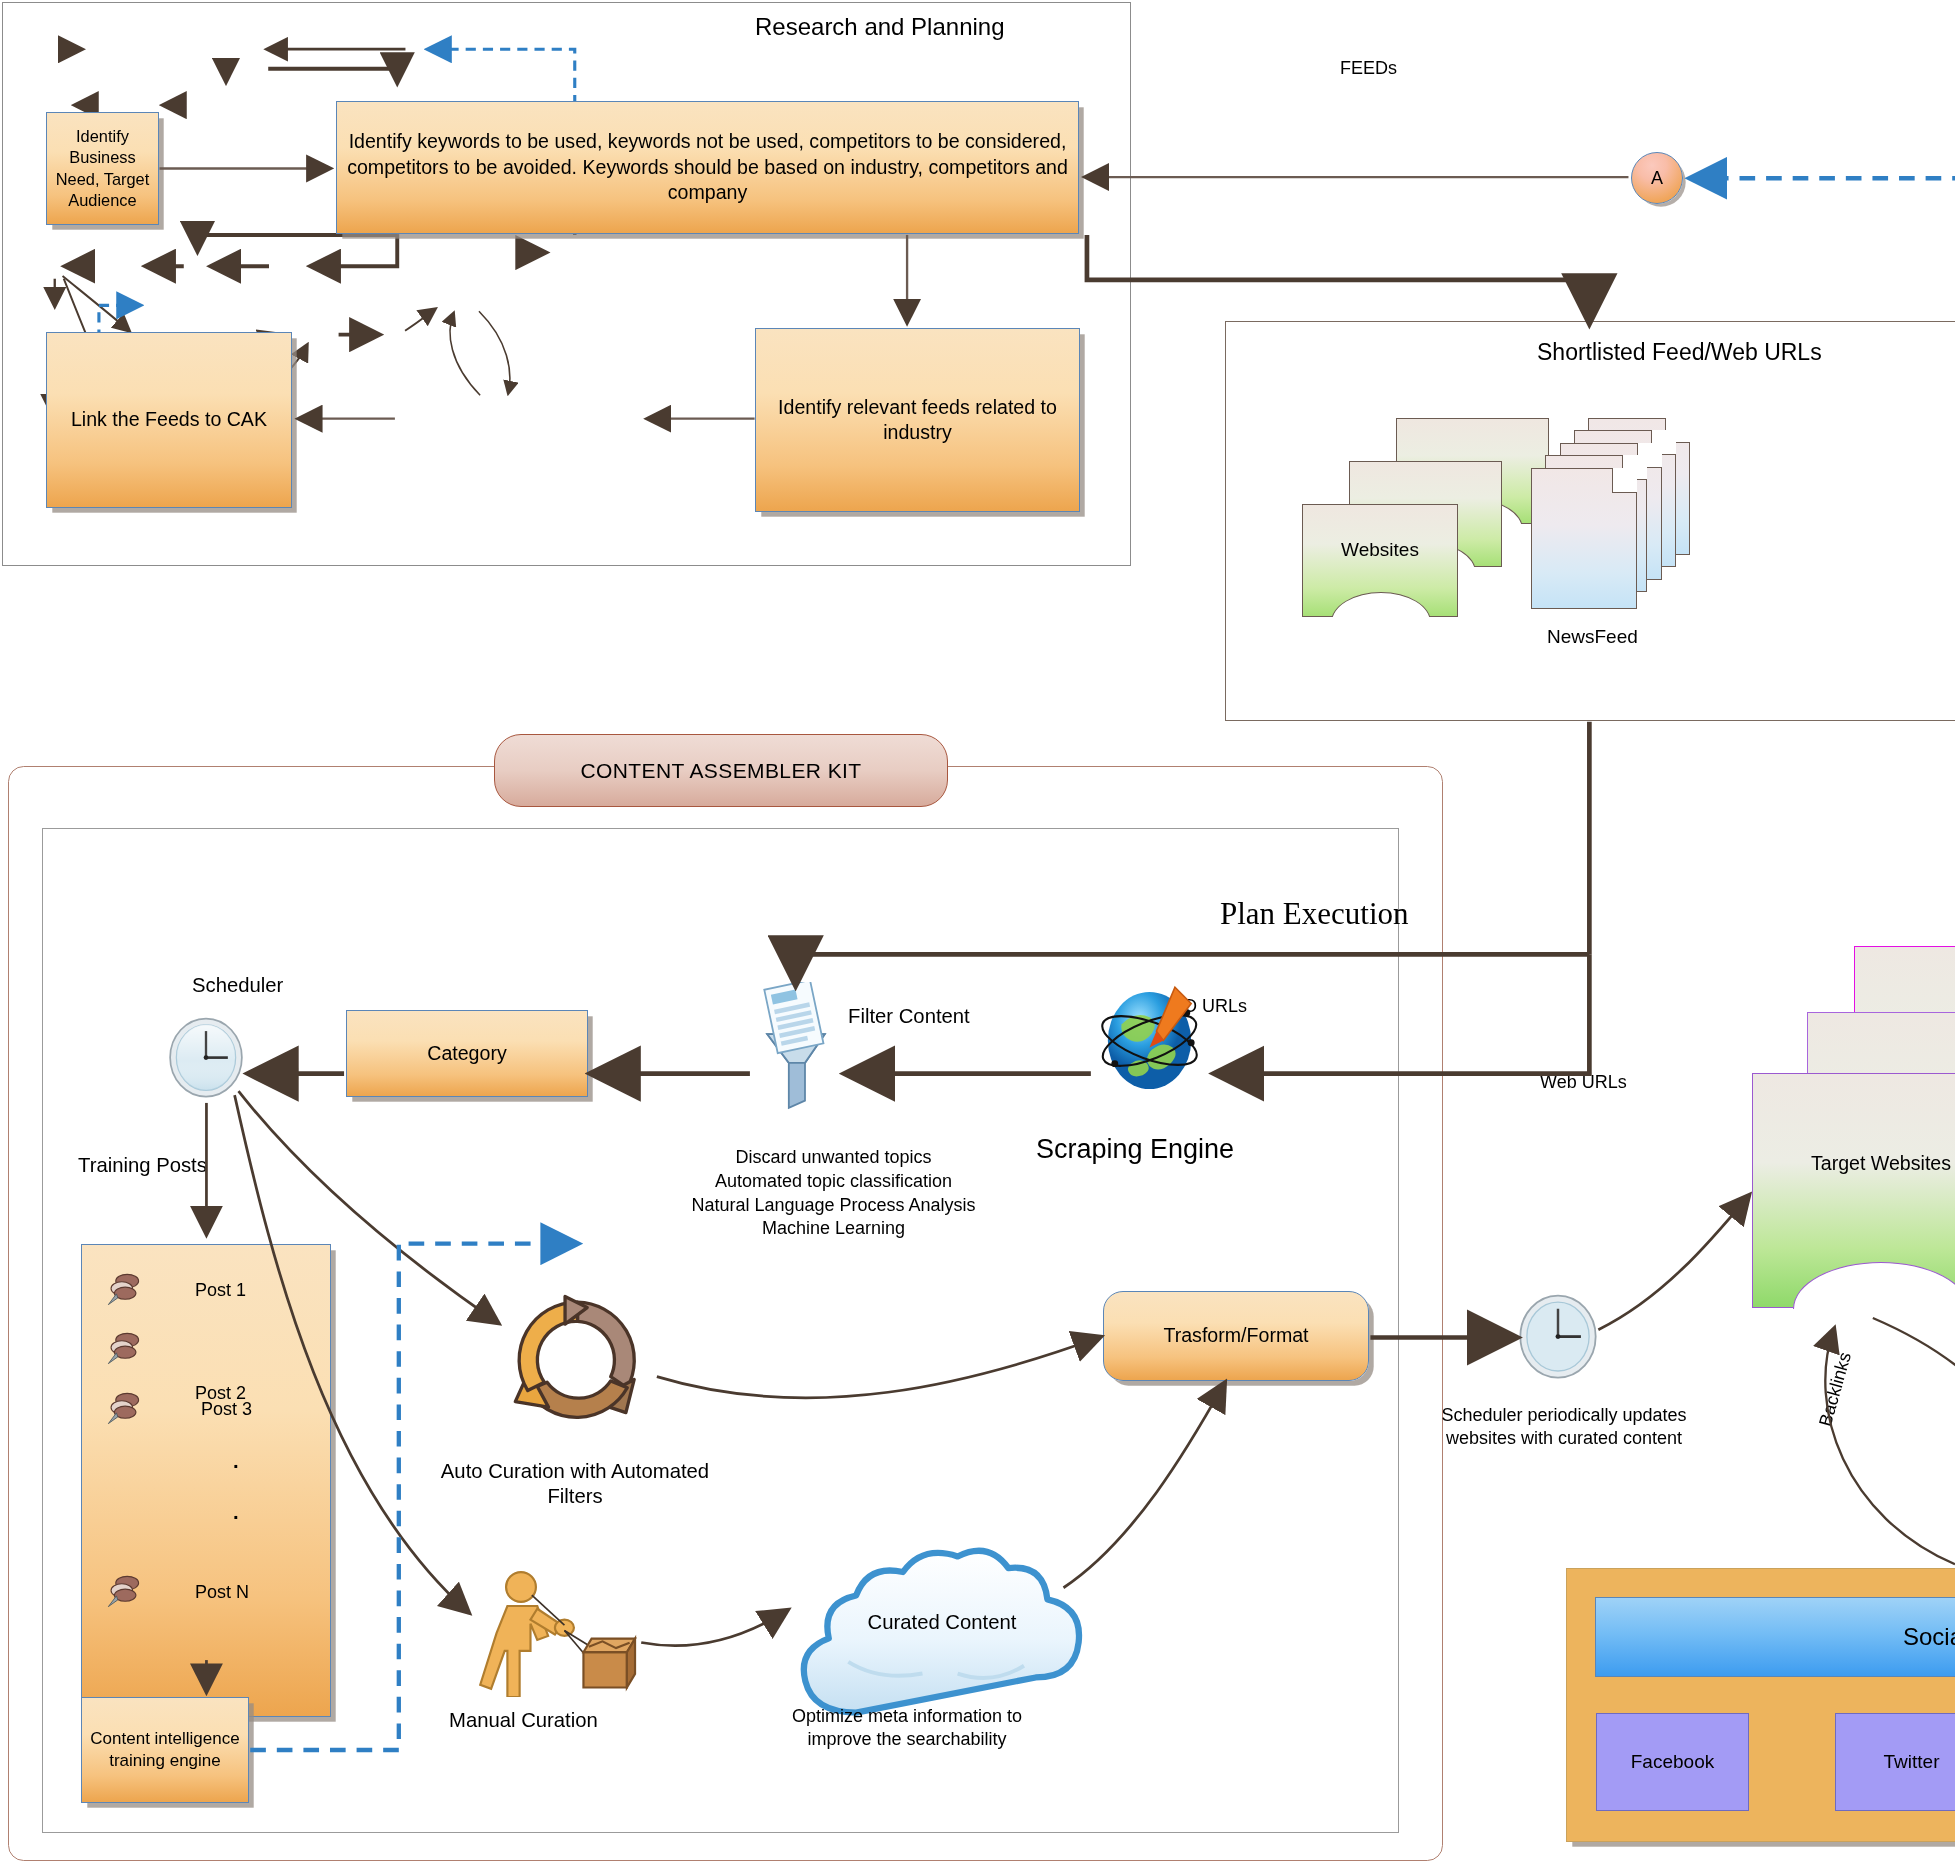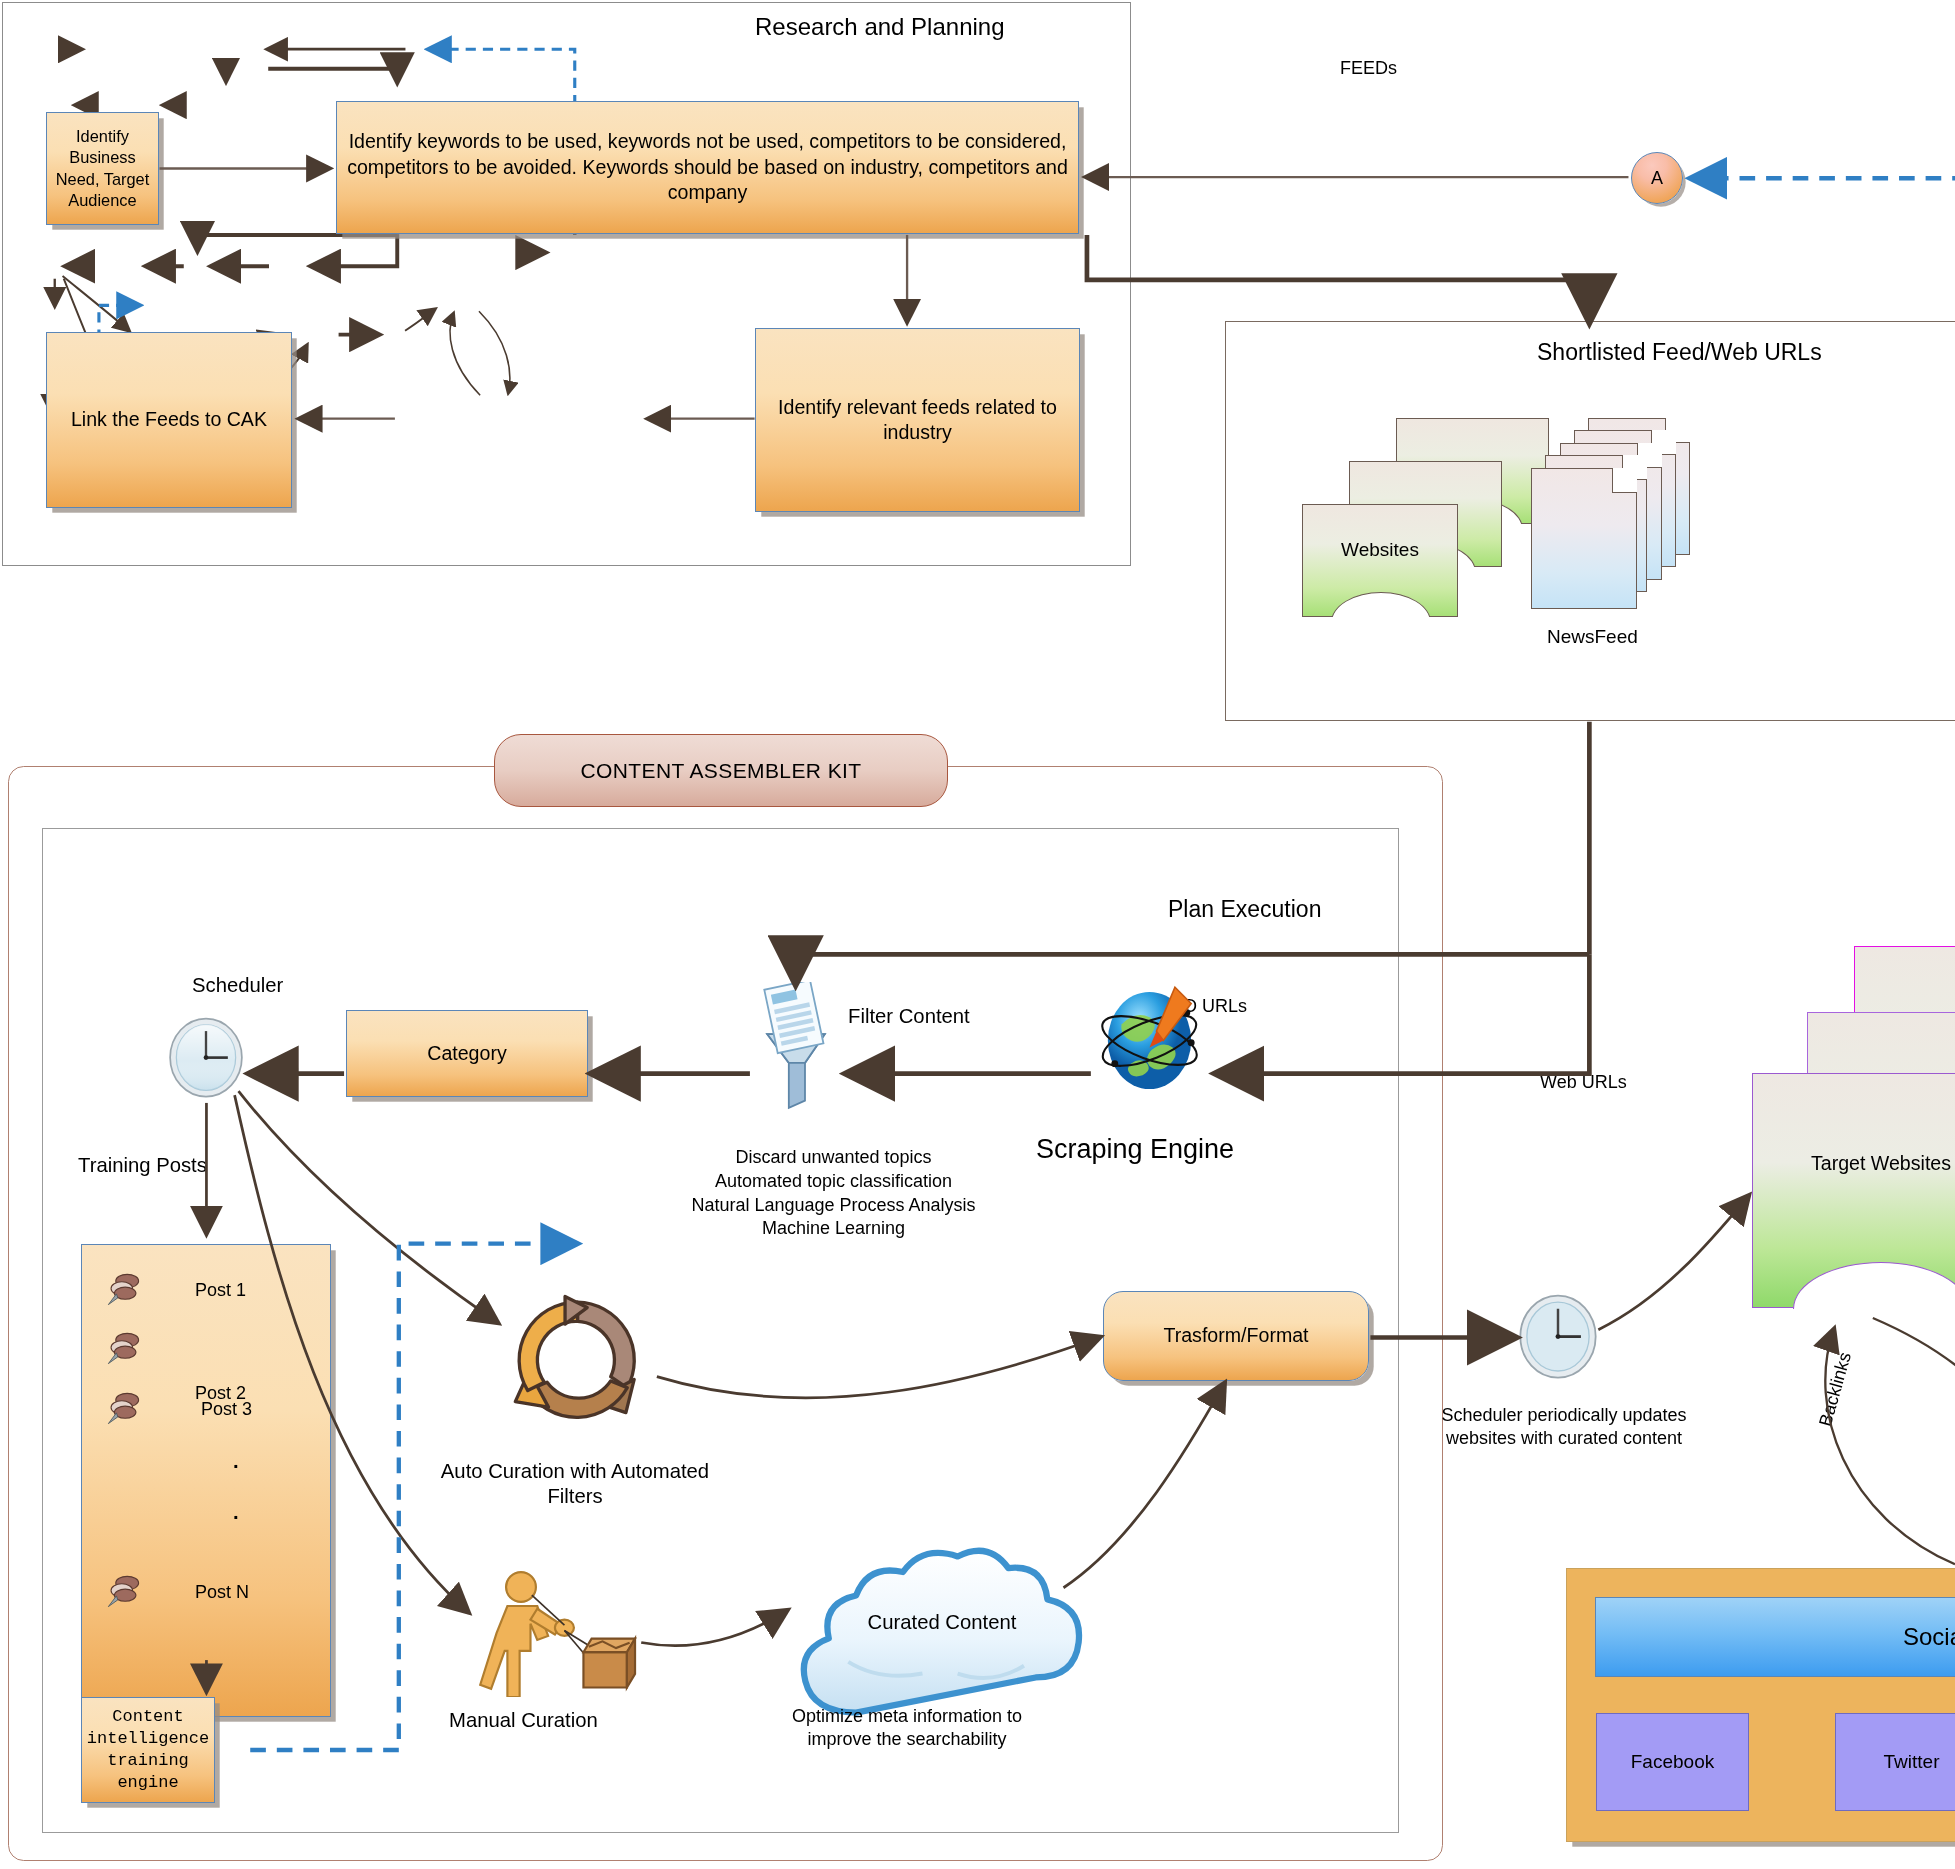--- a/index.html
+++ b/index.html
@@ -206,21 +206,21 @@
     </div>
   <div class="abs ndoc" style="left:1531px;top:468px;width:106px;height:141px;">
       <span class="corner"></span>
     </div>
   <div class="cap" style="left:1547px;top:626px;font-size:19px;">NewsFeed</div>
 
   <div class="abs cak-outer" style="left:7.8px;top:766px;width:1435px;height:1095px;"></div>
   <div class="abs cak-pill" style="left:494px;top:734px;width:454px;height:73px;">CONTENT ASSEMBLER KIT</div>
 
   <div class="abs cak-inner" style="left:42px;top:828px;width:1357px;height:1005px;"></div>
-  <div class="cap" style="left:1168px;top:896px;font-size:23px;">Plan Execution</div>
+  <div class="cap" style="left:1220px;top:896px;font-size:31px;font-family:Liberation Serif, serif;">Plan Execution</div>
 
   <div class="cap" style="left:1146px;top:996px;font-size:18px;background:#fff;padding:0 3.1px;">FEED URLs</div>
 
   <div class="cap" style="left:1537px;top:1072px;font-size:18px;background:#fff;padding:0 3.1px;">Web URLs</div>
 
   <div class="cap" style="left:192px;top:974px;font-size:20.3px;">Scheduler</div>
   <div class="abs" style="left:167px;top:1017px;width:78px;height:82px;">
     <svg viewBox="0 0 100 105" width="78" height="82">
       <ellipse cx="50" cy="52" rx="46" ry="50" fill="#e6ecf0" stroke="#9aa6ae" stroke-width="2.2"></ellipse>
       <ellipse cx="50" cy="52" rx="38" ry="42" fill="#daeaf2" stroke="#a8c8d8" stroke-width="1.6"></ellipse>
@@ -340,21 +340,21 @@
           <ellipse cx="34" cy="15" rx="17" ry="10" fill="#9d6a5e" stroke="#5c3a30" stroke-width="1.6"></ellipse>
           <ellipse cx="26" cy="26" rx="16" ry="10" fill="#e4d3cb" stroke="#5c3a30" stroke-width="1.6"></ellipse>
           <ellipse cx="31" cy="33" rx="16" ry="9" fill="#9d6a5e" stroke="#5c3a30" stroke-width="1.6"></ellipse>
           <path d="M18,34 L6,50 L20,40 Z" fill="#9aa4aa" stroke="#45525a" stroke-width="1.2"></path>
         </svg>
       </span>
       <span class="abs" style="left:113px;top:11px;font-size:18px;">Post N</span>
     </div>
   </div>
 
-  <div class="abs obox ctr shadow" style="left:81px;top:1697px;width:134px;height:106px;font-size:17px;font-family:Liberation Mono, monospace;">Content intelligence training engine</div>
+  <div class="abs obox ctr shadow" style="left:81px;top:1697px;width:168px;height:106px;font-size:17px;">Content intelligence training engine</div>
 
   <div class="abs" style="left:501px;top:1291px;width:153px;height:141px;">
     <svg viewBox="0 0 110 102" width="153" height="141">
       <g stroke="#4a3428" stroke-width="2.4" stroke-linejoin="round">
         <path d="M55,8 a42,42 0 0 1 36,62 l-12,-8 a28,28 0 0 0 -24,-40 z" fill="#a98878"></path>
         <path d="M96,64 l-6,24 l-24,-8 z" fill="#a0764f"></path>
         <path d="M91,70 a42,42 0 0 1 -72,2 l14,-6 a28,28 0 0 0 46,-1 z" fill="#b5804c"></path>
         <path d="M20,58 l-10,22 l24,4 z" fill="#e9a63f"></path>
         <path d="M19,72 a42,42 0 0 1 36,-64 l0,14 a28,28 0 0 0 -24,44 z" fill="#eeae4a"></path>
         <path d="M62,12 l-16,-8 l0,20 z" fill="#a98878"></path>

